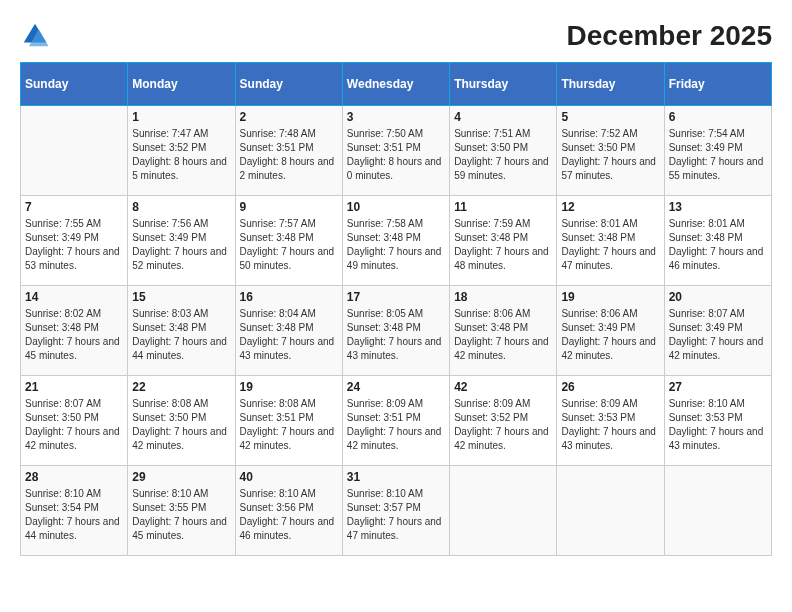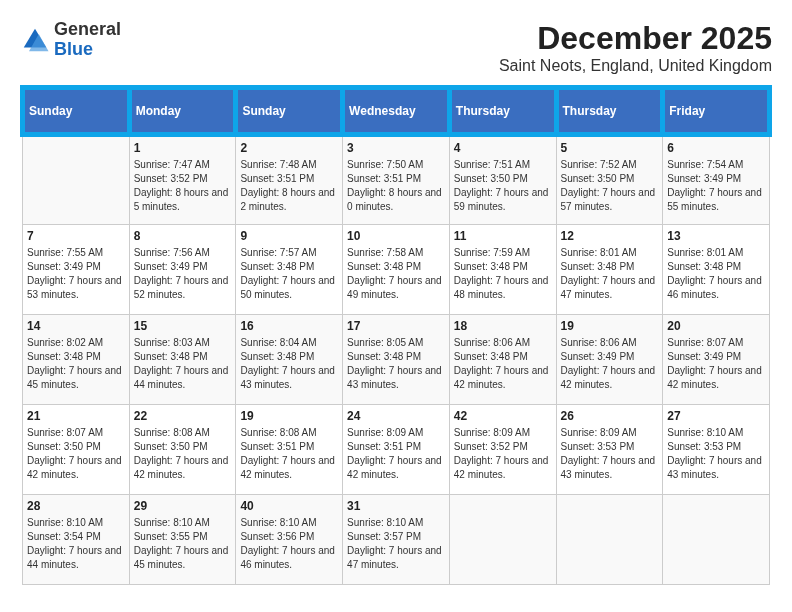--- a/index.html
+++ b/index.html
@@ -29,42 +29,42 @@
     .logo-blue { color: #1a6abf; }
     .logo-icon {
       width: 30px;
       height: 30px;
       margin-right: 4px;
     }
     .title-block {
       text-align: right;
     }
     .title-block h1 {
-      font-size: 32px;
+      font-size: 28px;
       font-weight: bold;
       color: #222;
     }
     .title-block h2 {
       font-size: 16px;
       font-weight: normal;
       color: #333;
     }
     table {
       width: 100%;
       border-collapse: collapse;
       font-size: 11px;
     }
     thead tr th {
       background-color: #3a6ec0;
       color: #fff;
       padding: 14px 4px;
       text-align: left;
       font-size: 12px;
       font-weight: bold;
-      border: 5px solid #0ea5e9;
+      border: 1px solid #0ea5e9;
     }
     tbody tr td {
       border: 1px solid #ccc;
       padding: 4px;
       vertical-align: top;
       min-height: 80px;
       width: calc(100% / 7);
     }
     tbody tr {
       height: 90px;
@@ -92,28 +92,23 @@
   </style>
 </head>
 <body>
 
 <div class="header">
   <div class="logo">
     <svg class="logo-icon" viewBox="0 0 40 40">
       <polygon points="20,5 35,30 5,30" fill="#1a6abf"></polygon>
       <polygon points="25,12 38,35 12,35" fill="#4a9adf" opacity="0.7"></polygon>
     </svg>
-    <div class="logo-text">
-      <span class="logo-general">General</span><br>
-      <span class="logo-blue">Blue</span>
-    </div>
   </div>
   <div class="title-block">
     <h1>December 2025</h1>
-    <h2>Saint Neots, England, United Kingdom</h2>
   </div>
 </div>
 
 <table>
   <thead>
     <tr>
     <th>Sunday</th>
         <th>Monday</th>
         <th>Sunday</th>
         <th>Wednesday</th>

